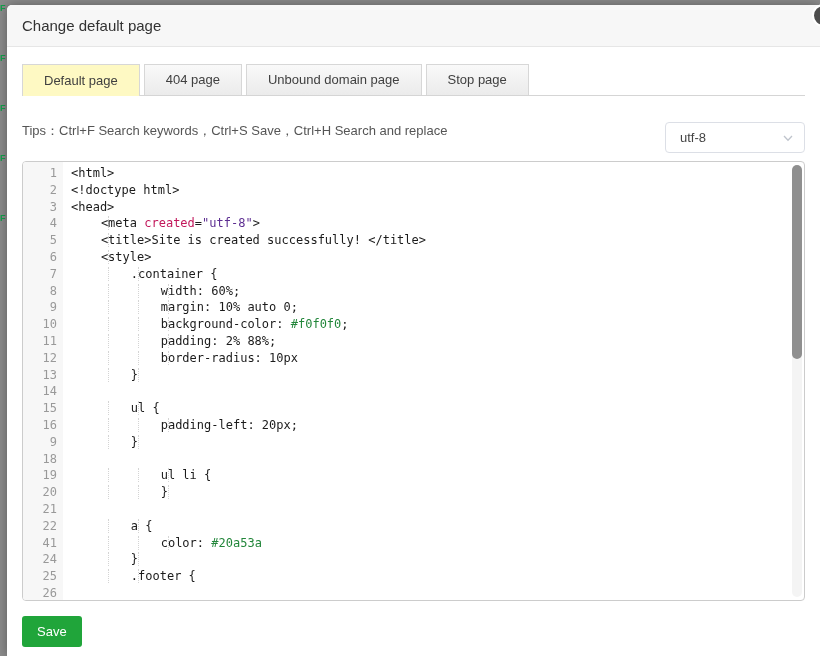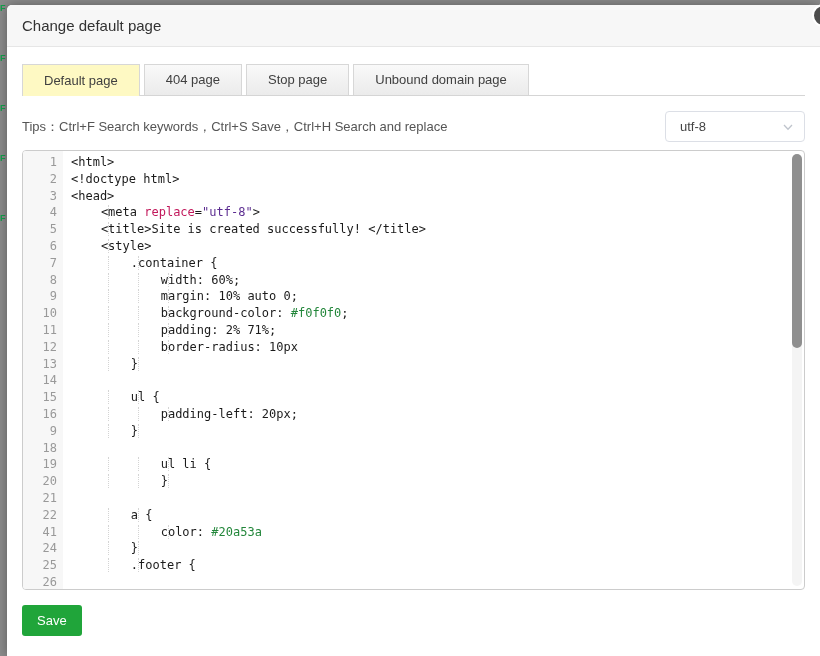--- a/index.html
+++ b/index.html
@@ -32,21 +32,21 @@
 
   .tabs { display:flex; gap:4px; align-items:flex-end; margin-top:17px;
     border-bottom:1px solid #d5d5d5; }
   .tab {
     height:31px; line-height:30px; padding:0 21px; font-size:13px; color:#404040;
     background:linear-gradient(#f9f9f9,#ebebeb); border:1px solid #d7d7d7;
     border-bottom:none; cursor:pointer; white-space:nowrap;
   }
   .tab.active { background:#fef9c3; height:32px; line-height:32px; margin-bottom:-1px; }
 
-  .toolbar { display:flex; justify-content:space-between; align-items:center; margin-top:15px; }
+  .toolbar { display:flex; justify-content:space-between; margin-top:26px; }
   .tips { font-size:13px; color:#555; }
   .select {
     width:140px; height:31px; border:1px solid #dcdfe6; border-radius:4px;
     display:flex; align-items:center; justify-content:space-between;
     padding:0 10px 0 14px; font-size:13px; color:#444; background:#fff; cursor:pointer;gap:16px;
   }
   .select .chev { display:flex; align-items:center; }
 
   .editor {
     position:relative; margin-top:8px; height:440px;
@@ -89,22 +89,22 @@
   </button>
 
   <div class="modal-header">
     <div class="modal-title">Change default page</div>
   </div>
 
   <div class="modal-body">
     <div class="tabs" id="tabbar">
         <div class="tab active">Default page</div>
         <div class="tab">404 page</div>
+        <div class="tab">Unbound domain page</div>
         <div class="tab">Stop page</div>
-        <div class="tab">Unbound domain page</div>
       </div>
 
     <div class="toolbar">
       <div class="tips">Tips：Ctrl+F Search keywords，Ctrl+S Save，Ctrl+H Search and replace</div>
       <div class="select">
         <span>utf-8</span>
         <span class="chev">
           <svg width="12" height="12" viewBox="0 0 12 12">
               <polyline points="2,4 6,8.2 10,4" fill="none" stroke="#bfc4cc" stroke-width="1.3"></polyline>
             </svg>
@@ -138,28 +138,28 @@
           <div class="ln">22</div>
           <div class="ln">41</div>
           <div class="ln">24</div>
           <div class="ln">25</div>
           <div class="ln">26</div>
         </div>
       <div class="code" id="code">
           <div class="cl"><span class="tk-plain">&lt;html&gt;</span></div>
           <div class="cl"><span class="tk-plain">&lt;!doctype html&gt;</span></div>
           <div class="cl"><span class="tk-plain">&lt;head&gt;</span></div>
-          <div class="cl"><span class="guide" style="left: calc(4ch + 8px);"></span><span class="tk-plain">    &lt;meta </span><span class="tk-attr">replace</span><span class="tk-plain">=</span><span class="tk-string">"utf-8"</span><span class="tk-plain">&gt;</span></div>
+          <div class="cl"><span class="guide" style="left: calc(4ch + 8px);"></span><span class="tk-plain">    &lt;meta </span><span class="tk-attr">created</span><span class="tk-plain">=</span><span class="tk-string">"utf-8"</span><span class="tk-plain">&gt;</span></div>
           <div class="cl"><span class="guide" style="left: calc(4ch + 8px);"></span><span class="tk-plain">    &lt;title&gt;Site is created successfully! &lt;/title&gt;</span></div>
           <div class="cl"><span class="guide" style="left: calc(4ch + 8px);"></span><span class="tk-plain">    &lt;style&gt;</span></div>
           <div class="cl"><span class="guide" style="left: calc(4ch + 8px);"></span><span class="guide" style="left: calc(8ch + 8px);"></span><span class="tk-plain">        .container {</span></div>
           <div class="cl"><span class="guide" style="left: calc(4ch + 8px);"></span><span class="guide" style="left: calc(8ch + 8px);"></span><span class="guide" style="left: calc(12ch + 8px);"></span><span class="tk-plain">            width: 60%;</span></div>
           <div class="cl"><span class="guide" style="left: calc(4ch + 8px);"></span><span class="guide" style="left: calc(8ch + 8px);"></span><span class="guide" style="left: calc(12ch + 8px);"></span><span class="tk-plain">            margin: 10% auto 0;</span></div>
           <div class="cl"><span class="guide" style="left: calc(4ch + 8px);"></span><span class="guide" style="left: calc(8ch + 8px);"></span><span class="guide" style="left: calc(12ch + 8px);"></span><span class="tk-plain">            background-color: </span><span class="tk-atom">#f0f0f0</span><span class="tk-plain">;</span></div>
-          <div class="cl"><span class="guide" style="left: calc(4ch + 8px);"></span><span class="guide" style="left: calc(8ch + 8px);"></span><span class="guide" style="left: calc(12ch + 8px);"></span><span class="tk-plain">            padding: 2% 71%;</span></div>
+          <div class="cl"><span class="guide" style="left: calc(4ch + 8px);"></span><span class="guide" style="left: calc(8ch + 8px);"></span><span class="guide" style="left: calc(12ch + 8px);"></span><span class="tk-plain">            padding: 2% 88%;</span></div>
           <div class="cl"><span class="guide" style="left: calc(4ch + 8px);"></span><span class="guide" style="left: calc(8ch + 8px);"></span><span class="guide" style="left: calc(12ch + 8px);"></span><span class="tk-plain">            border-radius: 10px</span></div>
           <div class="cl"><span class="guide" style="left: calc(4ch + 8px);"></span><span class="guide" style="left: calc(8ch + 8px);"></span><span class="tk-plain">        }</span></div>
           <div class="cl"><span class="tk-plain"></span></div>
           <div class="cl"><span class="guide" style="left: calc(4ch + 8px);"></span><span class="guide" style="left: calc(8ch + 8px);"></span><span class="tk-plain">        ul {</span></div>
           <div class="cl"><span class="guide" style="left: calc(4ch + 8px);"></span><span class="guide" style="left: calc(8ch + 8px);"></span><span class="guide" style="left: calc(12ch + 8px);"></span><span class="tk-plain">            padding-left: 20px;</span></div>
           <div class="cl"><span class="guide" style="left: calc(4ch + 8px);"></span><span class="guide" style="left: calc(8ch + 8px);"></span><span class="tk-plain">        }</span></div>
           <div class="cl"><span class="tk-plain"></span></div>
           <div class="cl"><span class="guide" style="left: calc(4ch + 8px);"></span><span class="guide" style="left: calc(8ch + 8px);"></span><span class="guide" style="left: calc(12ch + 8px);"></span><span class="tk-plain">            ul li {</span></div>
           <div class="cl"><span class="guide" style="left: calc(4ch + 8px);"></span><span class="guide" style="left: calc(8ch + 8px);"></span><span class="guide" style="left: calc(12ch + 8px);"></span><span class="tk-plain">            }</span></div>
           <div class="cl"><span class="tk-plain"></span></div>

